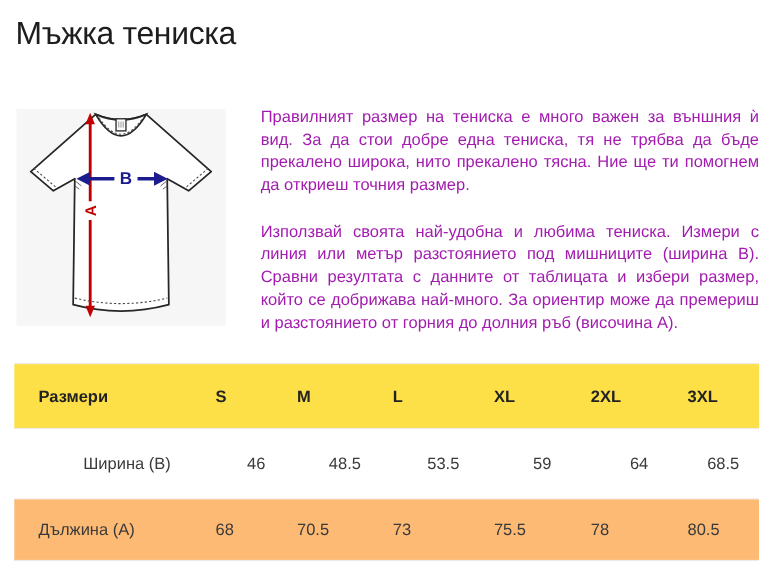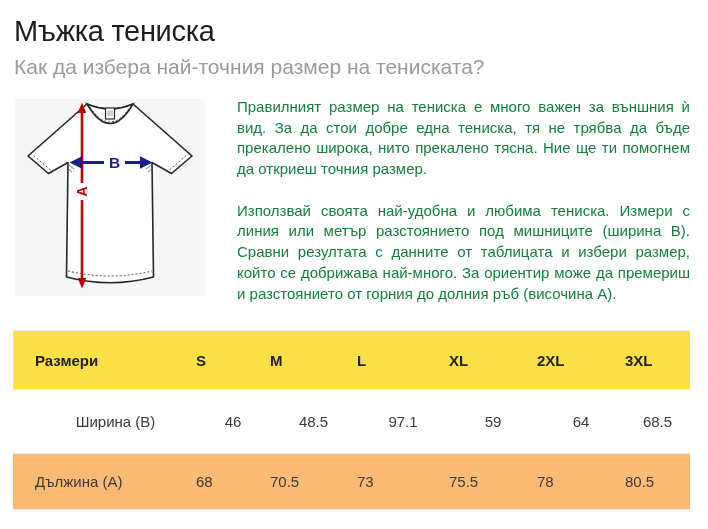--- a/index.html
+++ b/index.html
@@ -18,21 +18,21 @@
 
   .diagram {
     position:absolute; left:15px; top:99px;
     width:190px; height:197px; background:#f6f6f6;
   }
   .diagram svg { display:block; }
   .diagram text { font-family:"Liberation Sans", sans-serif; font-weight:bold; }
 
   .intro {
     position:absolute; left:237px; top:97px; width:453px;
-    font-size:15px; line-height:1.38; color:#15803d; text-align:justify;
+    font-size:15px; line-height:1.38; color:#a21caf; text-align:justify;
   }
   .intro p + p { margin-top:21px; }
 
   .size-table {
     position:absolute; left:13px; top:330px; width:677px;
     border-top:1px solid #eaeaea; font-size:15px;
   }
   .trow {
     display:grid;
     grid-template-columns:183px 74px 87px 92px 88px 88px 1fr;
@@ -43,21 +43,20 @@
   .thead { height:59px; font-weight:700; color:#222; background:#fde047; }
   .tr1 { height:64px; color:#3a3a3a; background:#fff;text-align:center; }
   .tr2 { height:56px; color:#3a3a3a; background:#fdba74; }
 </style>
 </head>
 <body>
 
 <div class="page">
 
   <h1 class="title">Мъжка тениска</h1>
-  <h2 class="subtitle">Как да избера най-точния размер на тениската?</h2>
 
   <div class="diagram">
     <svg viewBox="0 0 190 197" width="190" height="197">
 
       <path d="M72,5 L13,57 L33.5,74.5 L53,63.5 L51.5,178 Q95,189.5 138.5,178 L137,63.5 L156.5,74.5 L177,57 L118,5 Q95,15 72,5 Z" fill="#ffffff" stroke="#262626" stroke-width="1.6" stroke-linejoin="round"></path>
 
       <path d="M72,5 Q95,15 118,5 Q95,44 72,5 Z" fill="#ffffff" stroke="#262626" stroke-width="1.6"></path>
 
       <path d="M75,8 Q95,38 115,8" fill="none" stroke="#4a4a4a" stroke-width="1" stroke-dasharray="2,2"></path>
 
@@ -104,21 +103,21 @@
       <div>M</div>
       <div>L</div>
       <div>XL</div>
       <div>2XL</div>
       <div>3XL</div>
     </div>
     <div class="trow tr1">
       <div>Ширина (B)</div>
       <div>46</div>
       <div>48.5</div>
-      <div>97.1</div>
+      <div>53.5</div>
       <div>59</div>
       <div>64</div>
       <div>68.5</div>
     </div>
     <div class="trow tr2">
       <div>Дължина (A)</div>
       <div>68</div>
       <div>70.5</div>
       <div>73</div>
       <div>75.5</div>

